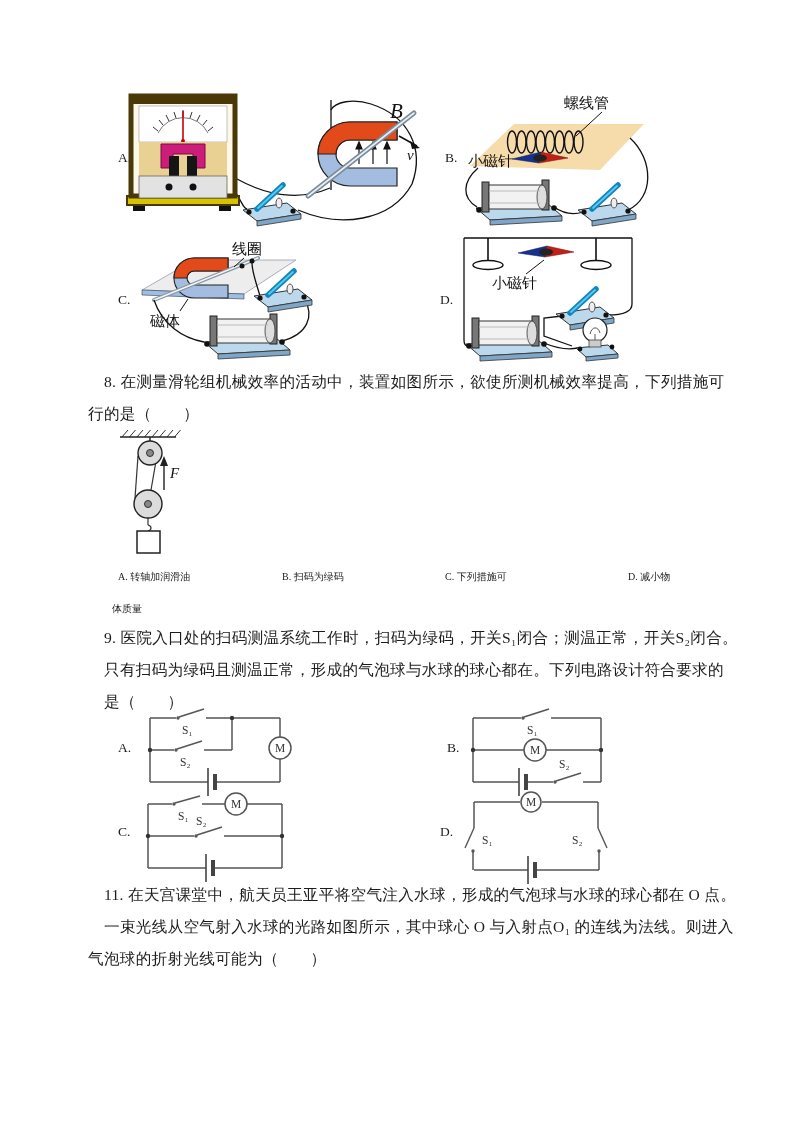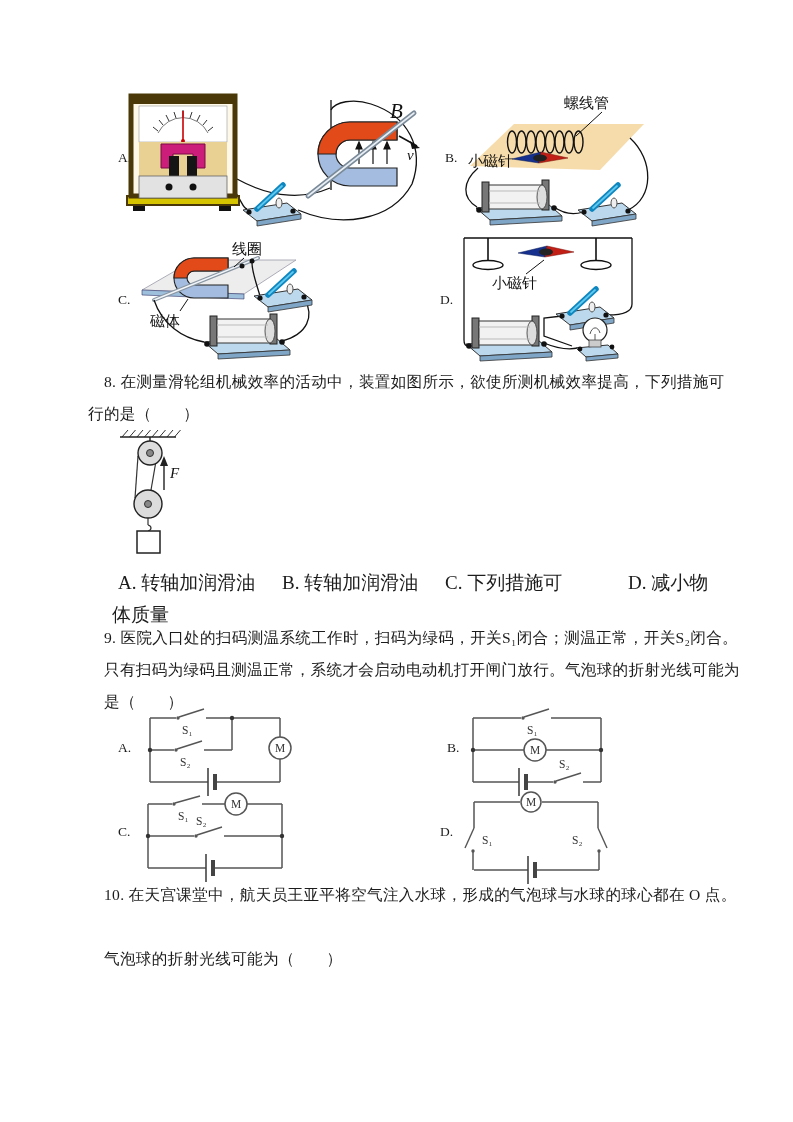--- a/index.html
+++ b/index.html
@@ -1,21 +1,21 @@
 <!DOCTYPE html>
 <html lang="zh"><head>
 <meta charset="utf-8">
 <style>
   html,body{margin:0;padding:0;background:#ffffff;}
   .page{position:relative;width:793px;height:1122px;background:#fff;overflow:hidden;
         font-family:"Liberation Serif","DejaVu Serif",serif;color:#1c1c1c;}
   .abs{position:absolute;}
   .line{position:absolute;font-size:15.6px;line-height:22px;white-space:nowrap;letter-spacing:.3px;}
   .optlabel{position:absolute;font-size:13.5px;}
-  .optitem{position:absolute;font-size:19px;white-space:nowrap;}
+  .optitem{position:absolute;font-size:10px;white-space:nowrap;}
   svg{overflow:visible;}
   svg text{font-family:"Liberation Serif","DejaVu Serif",serif;fill:#111;}
   .cn{font-size:15px;}
   .it{font-style:italic;}
   .circ text{fill:#333;font-size:11.5px;}
   .wire{stroke:#555;stroke-width:1.5;fill:none;}
   .blk{stroke:#111;stroke-width:1.3;fill:none;}
 </style>
 </head>
 <body>
@@ -193,27 +193,27 @@
   <polygon points="52,28 48,38 56,38" fill="#222"></polygon>
   <text x="58" y="50" font-size="15" class="it">F</text>
   <circle cx="36" cy="76" r="14" fill="#dcdcdc" stroke="#222" stroke-width="1.4"></circle>
   <circle cx="36" cy="76" r="3.5" fill="#888" stroke="#333" stroke-width="1"></circle>
   <line x1="36" y1="90" x2="36" y2="97" stroke="#333" stroke-width="1.2"></line>
   <path d="M36,97 c4,1 4,5 0,6" stroke="#333" stroke-width="1.2" fill="none"></path>
   <rect x="25" y="103" width="23" height="22" fill="#fff" stroke="#222" stroke-width="1.5"></rect>
 </svg>
 
 <span class="optitem" style="left:118px;top:570px">A. 转轴加润滑油</span>
-<span class="optitem" style="left:282px;top:570px">B. 转轴加润滑油</span>
+<span class="optitem" style="left:282px;top:570px">B. 扫码为绿码</span>
 <span class="optitem" style="left:445px;top:570px">C. 下列措施可</span>
 <span class="optitem" style="left:628px;top:570px">D. 减小物</span>
 <span class="optitem" style="left:112px;top:602px">体质量</span>
 
 <div class="line" style="left:104px;top:627px">9. 医院入口处的扫码测温系统工作时，扫码为绿码，开关S₁闭合；测温正常，开关S₂闭合。</div>
-<div class="line" style="left:104px;top:659px">只有扫码为绿码且测温正常，系统才会启动电动机打开闸门放行。气泡球的折射光线可能为</div>
+<div class="line" style="left:104px;top:659px">只有扫码为绿码且测温正常，形成的气泡球与水球的球心都在。下列电路设计符合要求的</div>
 <div class="line" style="left:104px;top:691px">是（　　）</div>
 
 <div class="optlabel" style="left:118px;top:740px">A.</div>
 <svg class="abs circ" style="left:138px;top:706px" width="155" height="92" viewBox="0 0 155 92">
   <path class="wire" d="M12,12 V76 M12,12 H38 M68,12 H142 M142,12 V31 M142,53 V76 M12,44 H36 M66,44 H94 M94,44 V12 M12,76 H70 M77,76 H142"></path>
   <circle cx="40" cy="12" r="1.7" fill="#555"></circle>
       <line x1="41" y1="11" x2="66" y2="3" stroke="#555" stroke-width="1.4"></line>
   <circle cx="38" cy="44" r="1.7" fill="#555"></circle>
       <line x1="39" y1="43" x2="64" y2="35" stroke="#555" stroke-width="1.4"></line>
   <circle cx="94" cy="12" r="2.2" fill="#333"></circle>
@@ -268,16 +268,17 @@
   <line x1="138" y1="36" x2="147" y2="56" stroke="#555" stroke-width="1.4"></line>
       <circle cx="139" cy="59" r="1.7" fill="#555"></circle>
   <circle cx="71" cy="10" r="10" fill="#fff" stroke="#555" stroke-width="1.5"></circle>
   <text x="71" y="14" text-anchor="middle">M</text>
   <line x1="68" y1="64" x2="68" y2="92" stroke="#444" stroke-width="1.6"></line>
   <line x1="75" y1="70" x2="75" y2="86" stroke="#444" stroke-width="4"></line>
   <text x="22" y="52">S₁</text>
   <text x="112" y="52">S₂</text>
 </svg>
 
-<div class="line" style="left:104px;top:884px">10. 在天宫课堂中，航天员王亚平将空气注入水球，形成的气泡球与水球的球心都在 O 点。</div>
-<div class="line" style="left:104px;top:948px">气泡球的折射光线可能为（　　）</div>
+<div class="line" style="left:104px;top:884px">11. 在天宫课堂中，航天员王亚平将空气注入水球，形成的气泡球与水球的球心都在 O 点。</div>
+<div class="line" style="left:104px;top:916px">一束光线从空气射入水球的光路如图所示，其中球心 O 与入射点O₁ 的连线为法线。则进入</div>
+<div class="line" style="left:88px;top:948px">气泡球的折射光线可能为（　　）</div>
 
 </div>
 
 </body></html>

